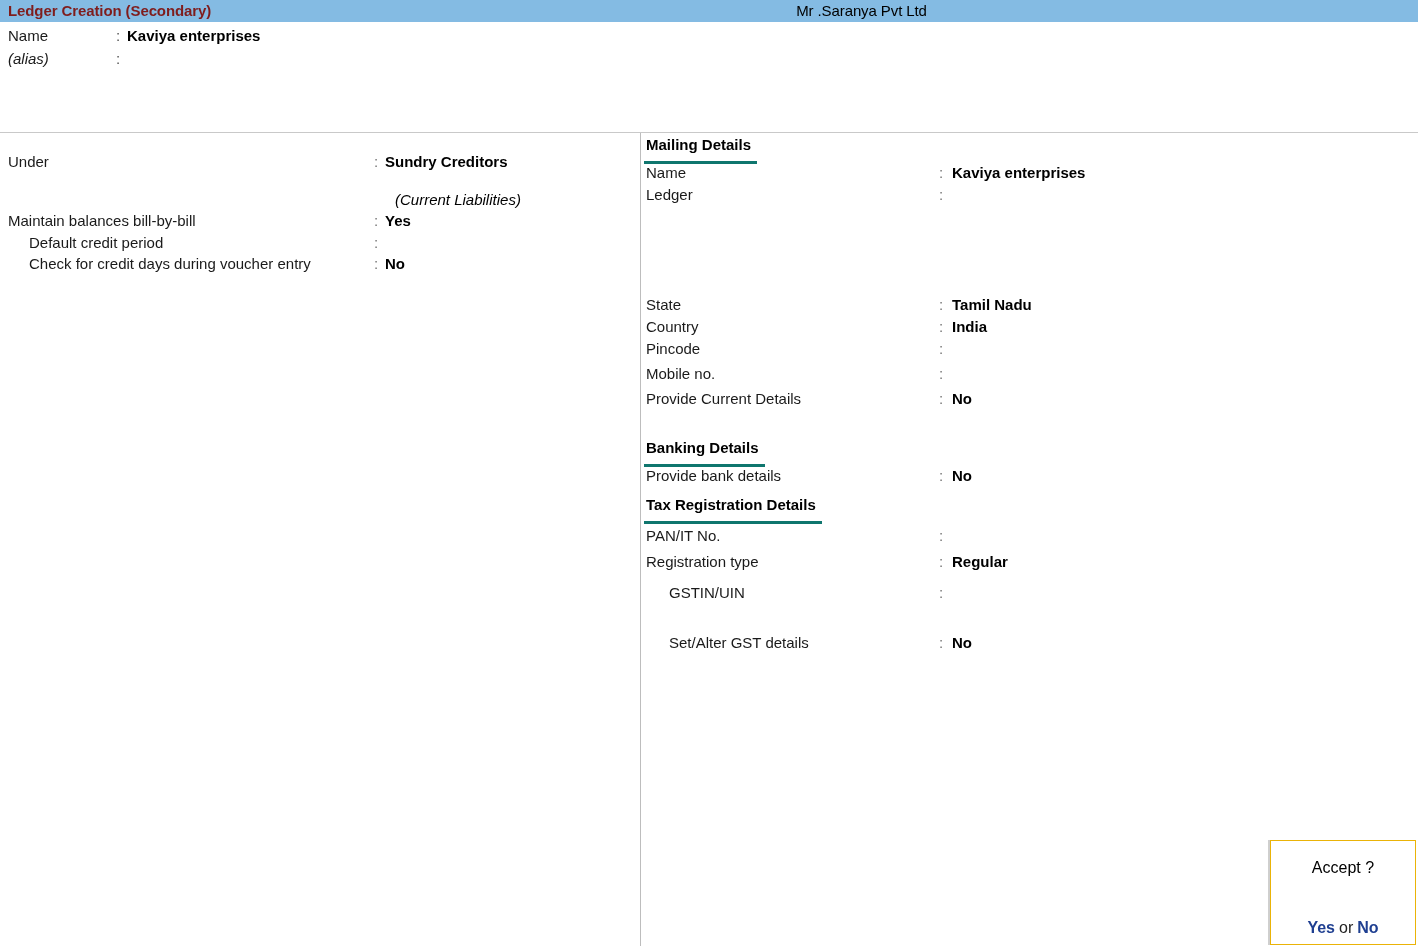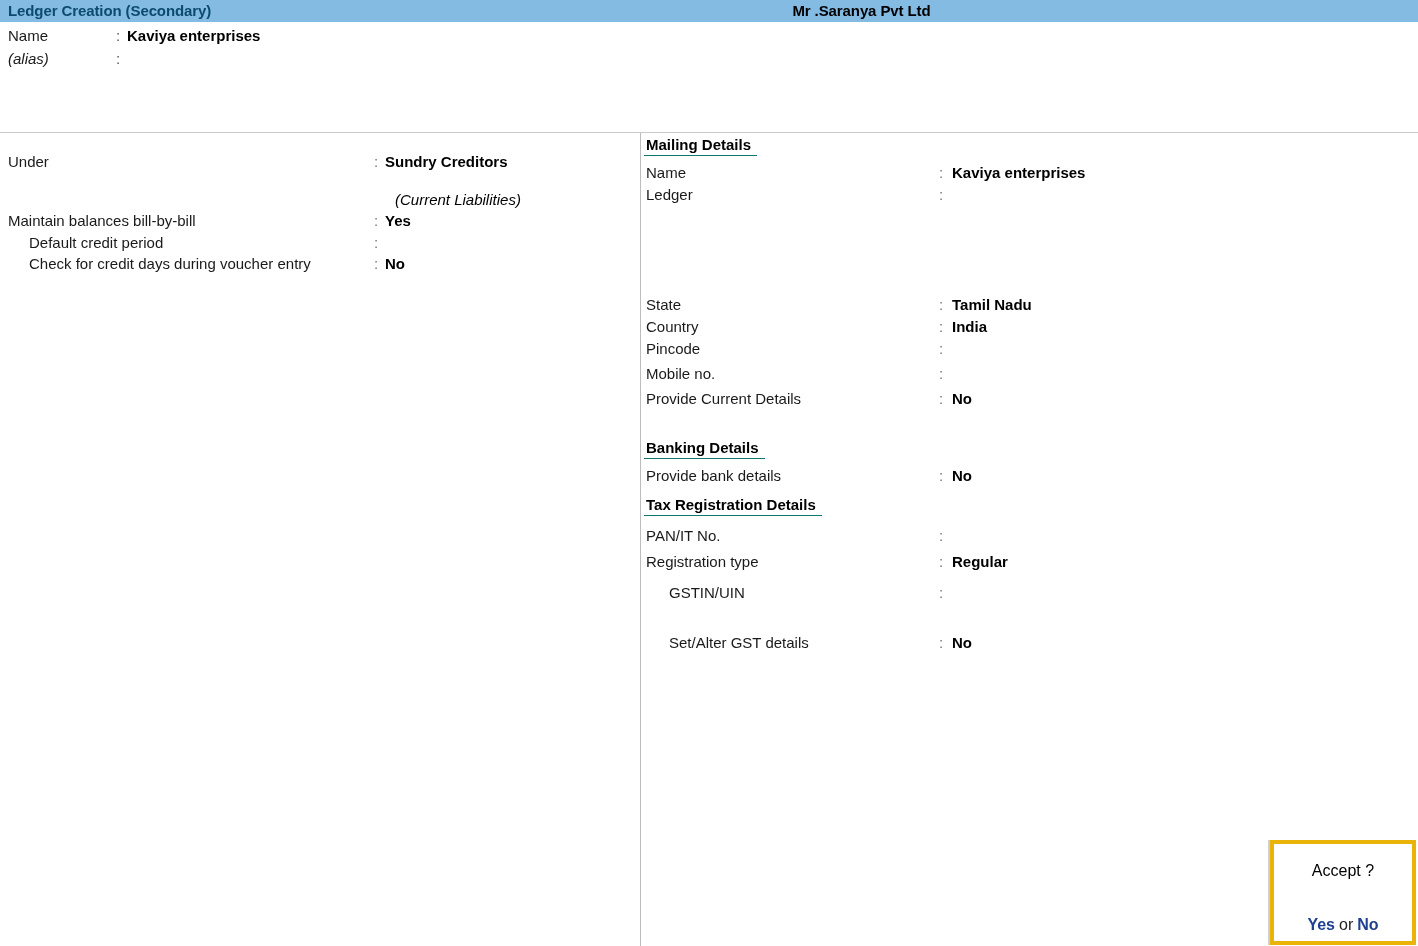--- a/index.html
+++ b/index.html
@@ -26,30 +26,30 @@
     position: absolute;
     left: 0; top: 0;
     width: 1418px; height: 22px;
     background: #84bbe3;
   }
   .titlebar .screen-title {
     position: absolute;
     left: 8px; top: 2px;
     font-size: 15px;
     font-weight: bold;
-    color: #0c4a6e;
+    color: #7f1d1d;
     letter-spacing: -0.1px;
     white-space: nowrap;
   }
   .titlebar .company-name {
     position: absolute;
     left: 0; right: 0; top: 2px;
     text-align: center;
     font-size: 15px;
-    font-weight: bold;
+    font-weight: normal;
     color: #000000;
     letter-spacing: -0.1px;
     white-space: nowrap;
     padding-left: 305px;
     box-sizing: border-box;
   }
 
   
   .namearea {
     position: absolute;
@@ -141,31 +141,31 @@
   .rpane .fvalue { left: 306px; }
   .rpane.indent .flabel { left: 23px; }
 
   
   .section-heading {
     position: absolute;
     font-size: 15px;
     font-weight: bold;
     color: #000000;
     white-space: nowrap;
-    padding: 0 6px 2px 2px;
-    border-bottom: 1px solid #0f766e;
+    padding: 0 6px 8px 2px;
+    border-bottom: 3px solid #0f766e;
   }
 
   
   .accept-box {
     position: absolute;
     left: 1270px; top: 840px;
     width: 146px; height: 105px;
     background: #ffffff;
-    border: 4px solid #eab308;
+    border: 1px solid #eab308;
     box-shadow: -2px 0 0 #cfcfcf;
     box-sizing: border-box;
   }
   .accept-box .accept-q {
     position: absolute;
     left: 0; right: 0; top: 18px;
     text-align: center;
     font-size: 16px;
     color: #000000;
   }

